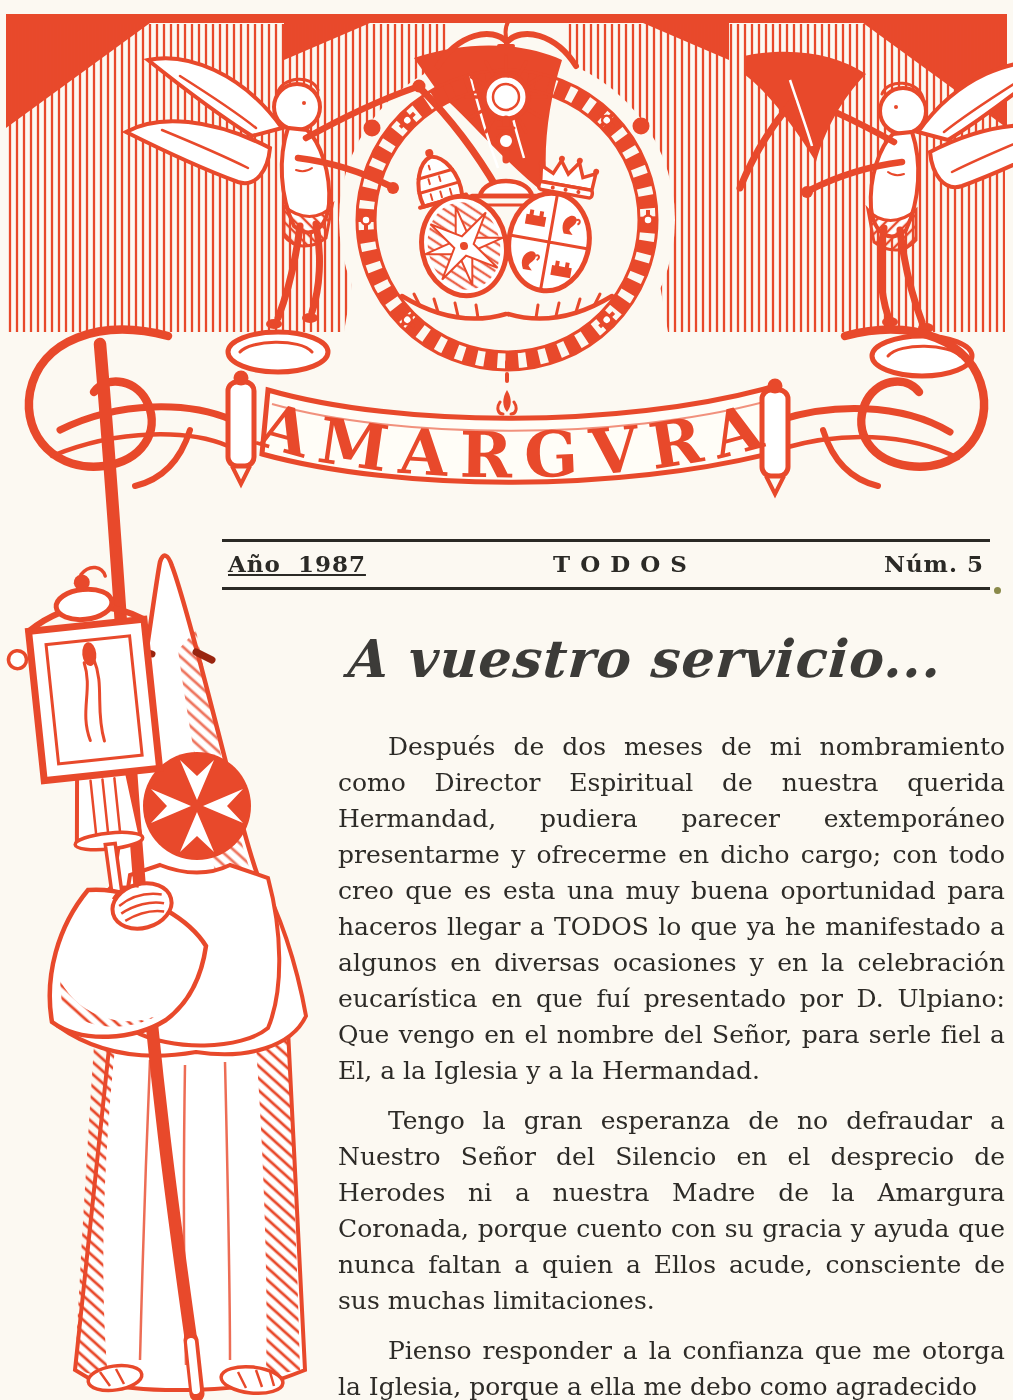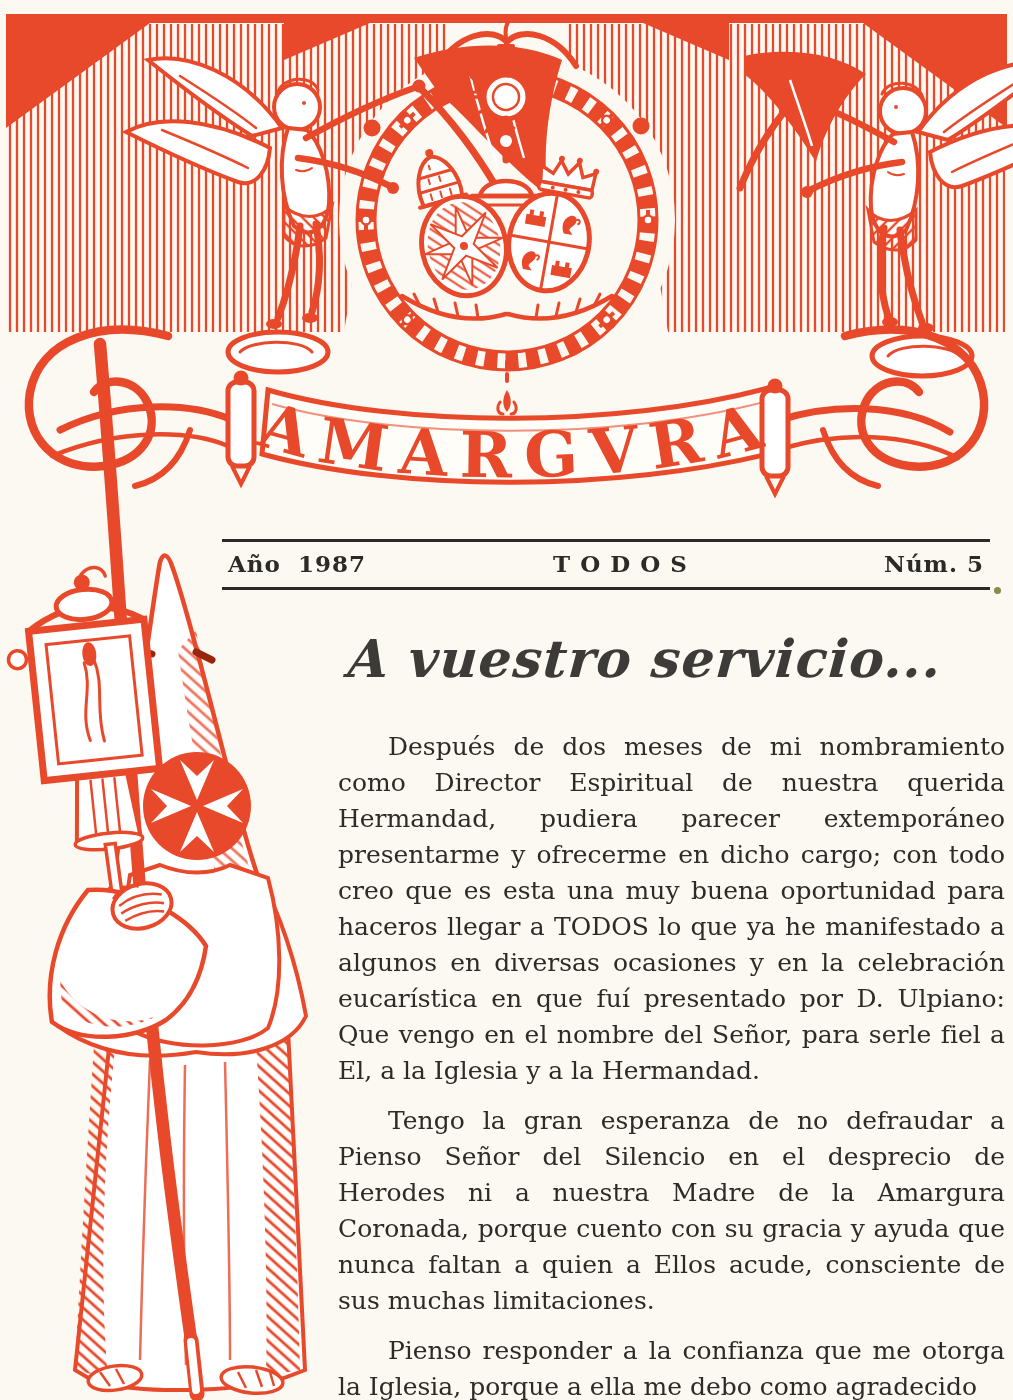--- a/index.html
+++ b/index.html
@@ -10,21 +10,21 @@
   }
   .hdr-svg{position:absolute;left:0;top:0;width:1013px;height:500px;display:block;}
   .fig-svg{position:absolute;left:0;top:330px;width:350px;height:1070px;display:block;}
   .masthead{
     position:absolute;left:222px;top:539px;width:768px;
     border-top:3.5px solid #2b2a26;border-bottom:3.5px solid #2b2a26;
     display:flex;justify-content:space-between;align-items:center;
     padding:8px 6px 10px 6px;box-sizing:border-box;
     font-size:23px;font-weight:700;color:#2b2a26;letter-spacing:1px;
   }
-  .masthead .year{word-spacing:8px;}
+  .masthead .year{word-spacing:8px;text-decoration:underline;}
   .masthead .month{letter-spacing:10px;}
   .article-title{
     position:absolute;left:335px;top:630px;width:620px;margin:0;
     text-align:center;
     font-style:italic;font-weight:700;font-size:52px;line-height:1.1;
     color:#3c3b38;letter-spacing:1px;
     transform:skewX(-4deg);
   }
   .article-body{
     position:absolute;left:338px;top:729px;width:667px;
@@ -340,18 +340,18 @@
   <div class="masthead">
     <span class="year">Año 1987</span>
     <span class="month">TODOS</span>
     <span class="num">Núm. 5</span>
   </div>
 
   <h1 class="article-title">A vuestro servicio...</h1>
 
   <div class="article-body">
       <p>Después de dos meses de mi nombramiento como Director Espiritual de nuestra querida Hermandad, pudiera parecer extemporáneo presentarme y ofrecerme en dicho cargo; con todo creo que es esta una muy buena oportunidad para haceros llegar a TODOS lo que ya he manifestado a algunos en diversas ocasiones y en la celebración eucarística en que fuí presentado por D. Ulpiano: Que vengo en el nombre del Señor, para serle fiel a El, a la Iglesia y a la Hermandad.</p>
-      <p>Tengo la gran esperanza de no defraudar a Pienso Señor del Silencio en el desprecio de Herodes ni a nuestra Madre de la Amargura Coronada, porque cuento con su gracia y ayuda que nunca faltan a quien a Ellos acude, consciente de sus muchas limitaciones.</p>
+      <p>Tengo la gran esperanza de no defraudar a Nuestro Señor del Silencio en el desprecio de Herodes ni a nuestra Madre de la Amargura Coronada, porque cuento con su gracia y ayuda que nunca faltan a quien a Ellos acude, consciente de sus muchas limitaciones.</p>
       <p>Pienso responder a la confianza que me otorga la Iglesia, porque a ella me debo como agradecido</p>
     </div>
 
   <div class="speck"></div>
 </div>
 
 </body></html>

